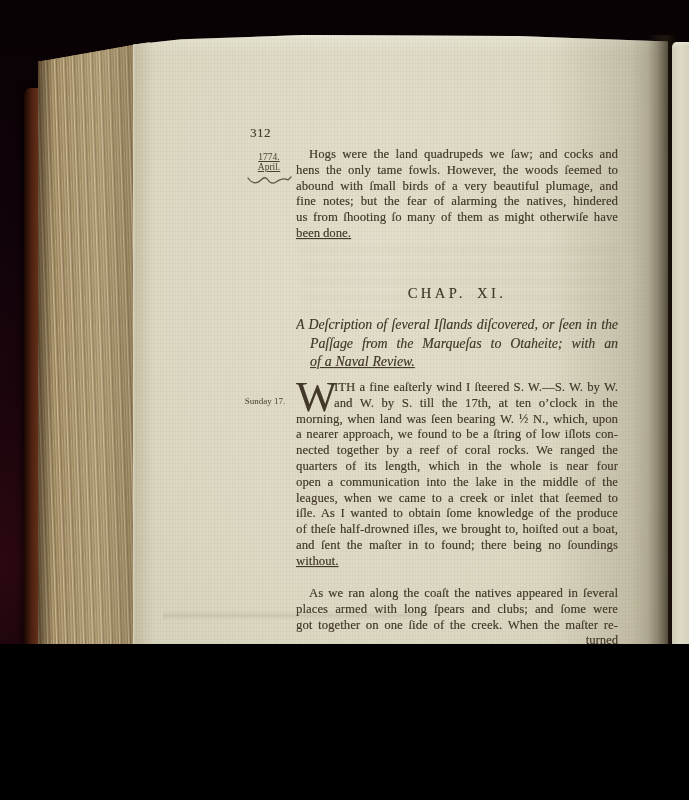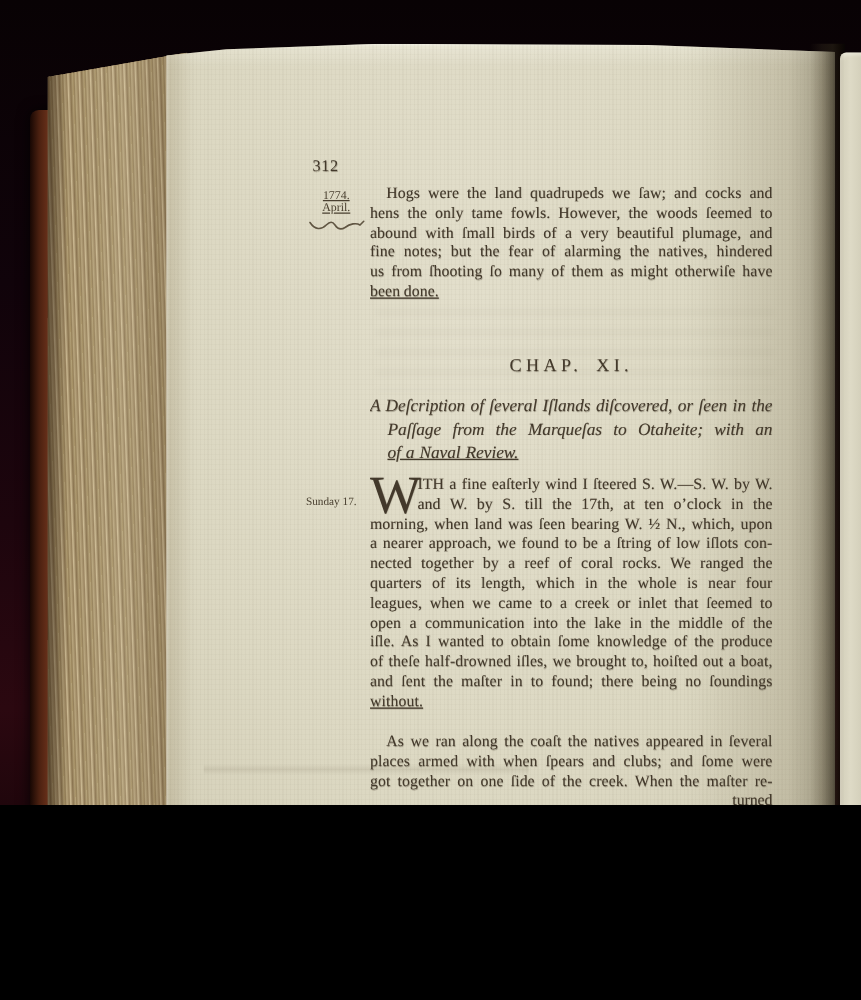--- a/index.html
+++ b/index.html
@@ -139,32 +139,32 @@
       <div class="dropcap">W</div>
       <div class="p2-head">
           <div class="tline">ITH a fine eaſterly wind I ſteered S. W.—S. W. by W.</div>
           <div class="tline">and W. by S. till the 17th, at ten o’clock in the</div>
         </div>
       <div class="p2-rest">
           <div class="tline">morning, when land was ſeen bearing W. ½ N., which, upon</div>
           <div class="tline">a nearer approach, we found to be a ſtring of low iſlots con-</div>
           <div class="tline">nected together by a reef of coral rocks. We ranged the</div>
           <div class="tline">quarters of its length, which in the whole is near four</div>
+          <div class="tline">open a communication into the lake in the middle of the</div>
           <div class="tline">leagues, when we came to a creek or inlet that ſeemed to</div>
-          <div class="tline">open a communication into the lake in the middle of the</div>
           <div class="tline">iſle. As I wanted to obtain ſome knowledge of the produce</div>
           <div class="tline">of theſe half-drowned iſles, we brought to, hoiſted out a boat,</div>
           <div class="tline">and ſent the maſter in to found; there being no ſoundings</div>
           <div class="tline lastline">without.</div>
         </div>
     </div>
 
     <div class="para p3 ink">
         <div class="tline">As we ran along the coaſt the natives appeared in ſeveral</div>
-        <div class="tline">places armed with when ſpears and clubs; and ſome were</div>
+        <div class="tline">places armed with long ſpears and clubs; and ſome were</div>
         <div class="tline">got together on one ſide of the creek. When the maſter re-</div>
       </div>
 
     <div class="catchword ink">turned</div>
   </div>
 
   <div class="gutter"></div>
   <div class="nextpage"></div>
 
 </div>

